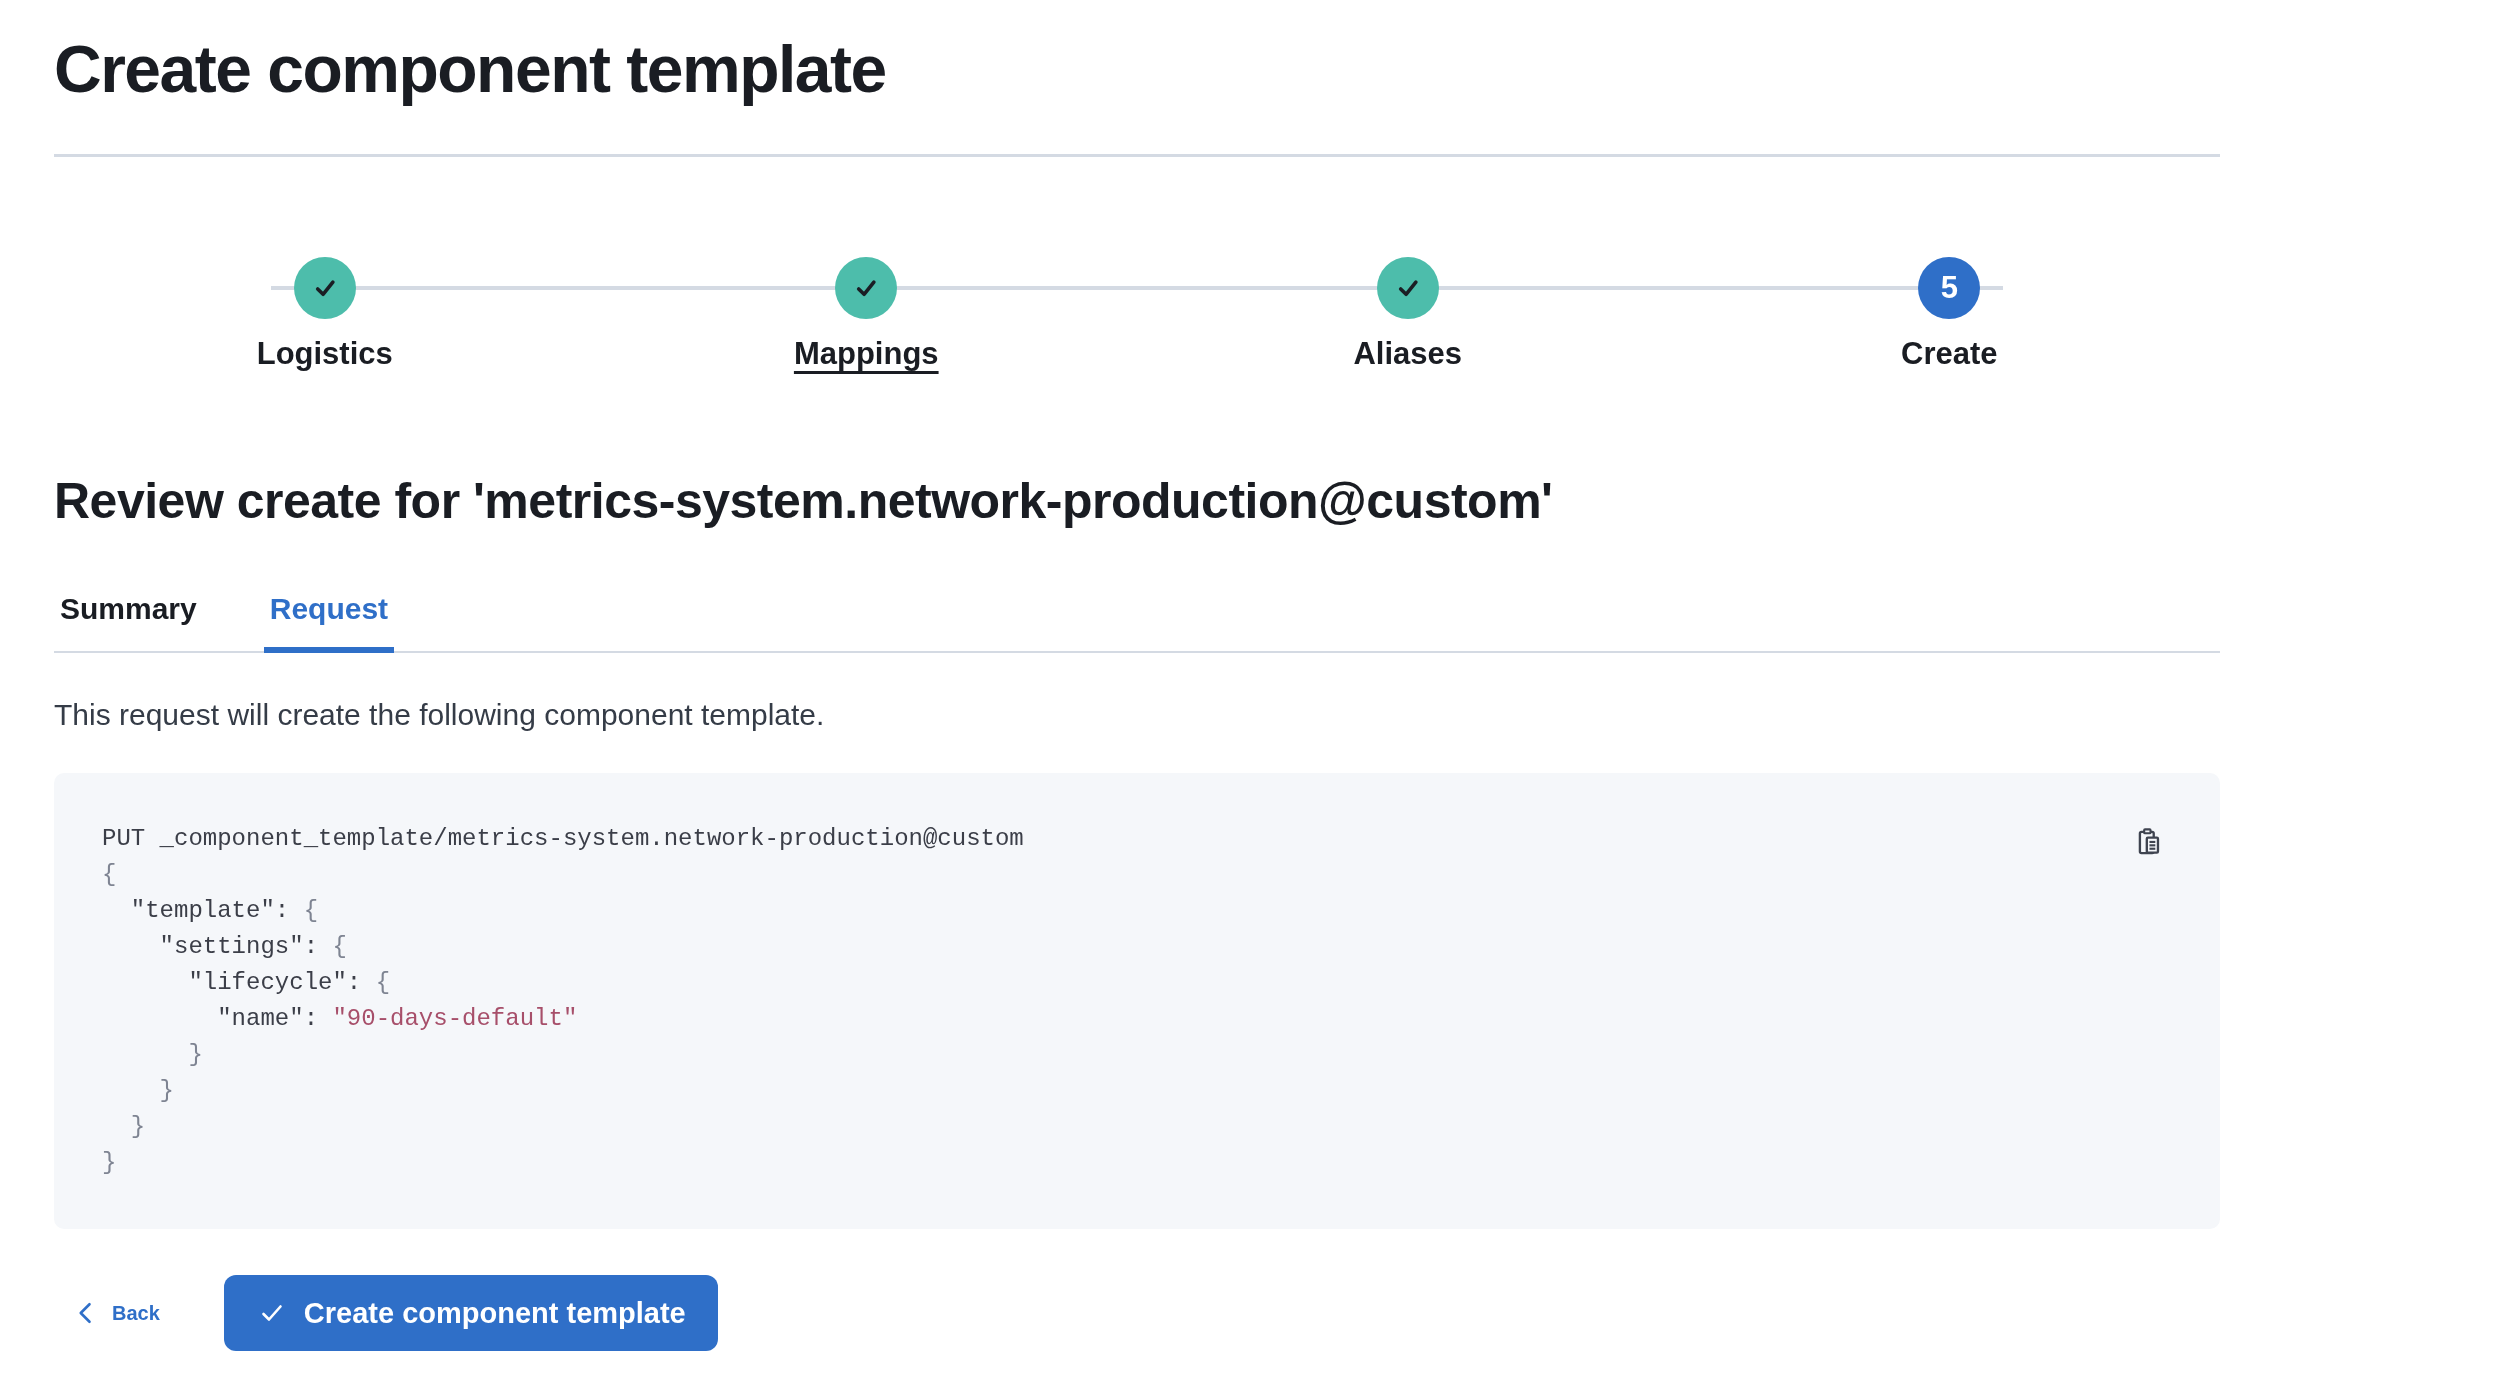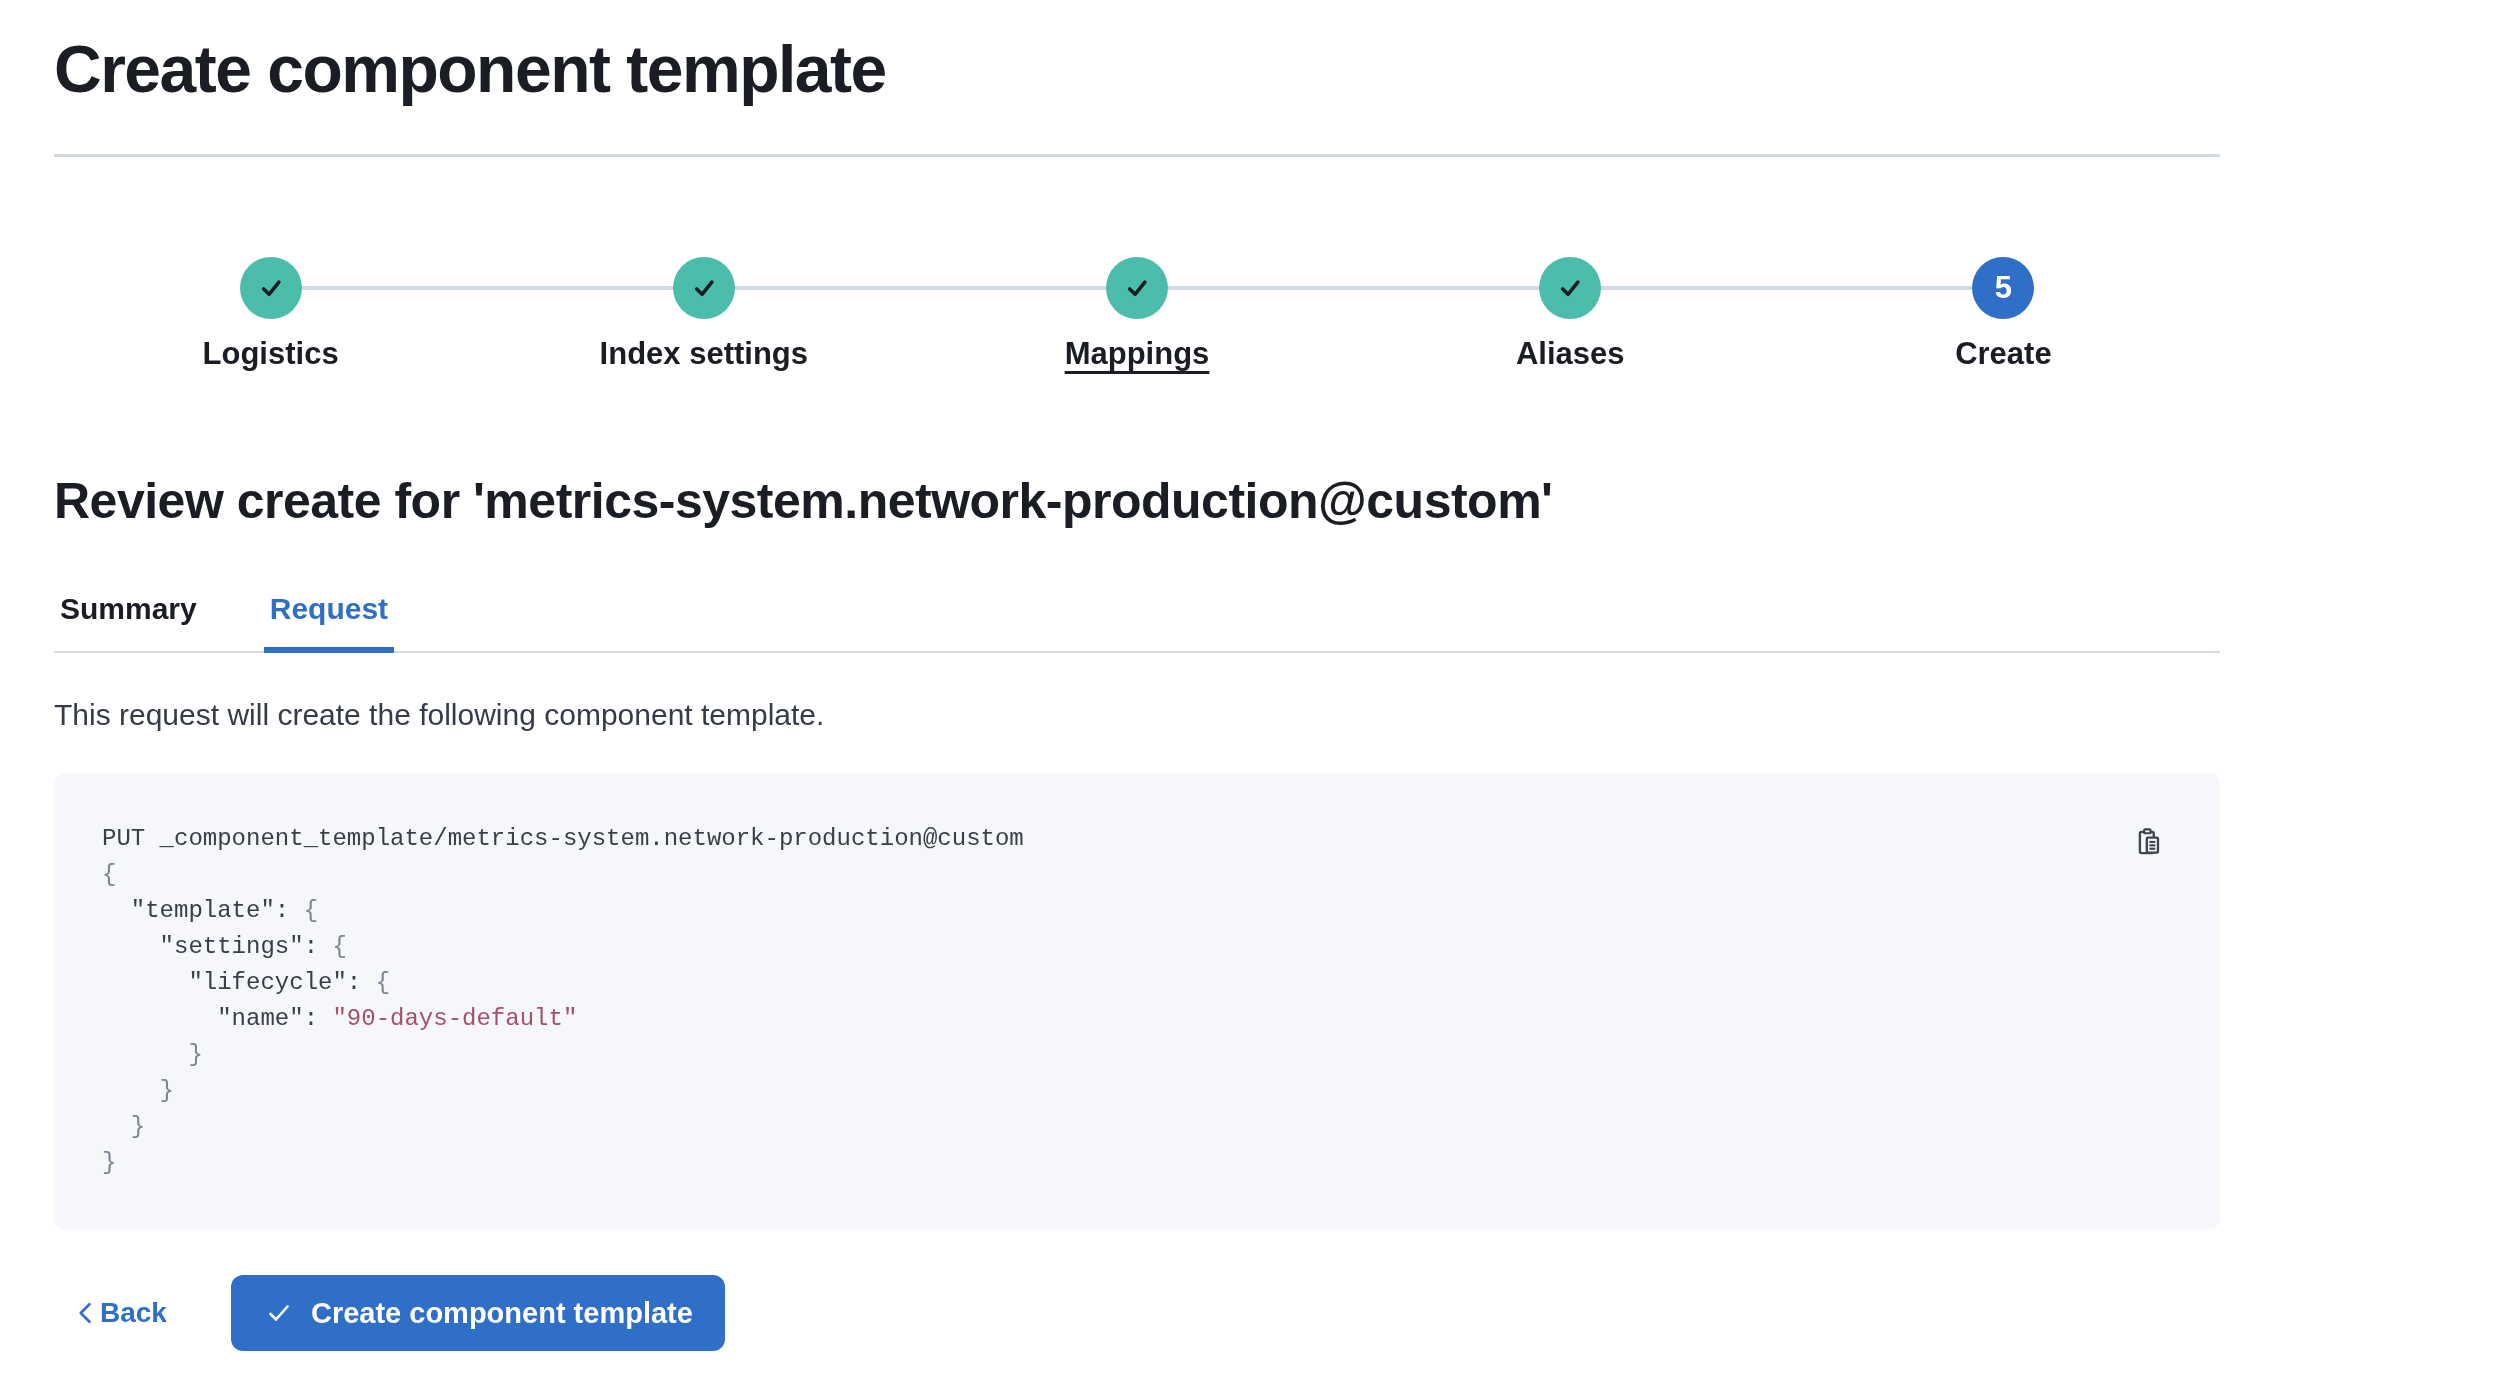--- a/index.html
+++ b/index.html
@@ -48,21 +48,21 @@
   .code{font-family:Liberation Mono, monospace;font-size:24px;line-height:36px;white-space:pre;color:var(--code-k);}
   .cl{height:36px;}
   .c-k{color:var(--code-k);}
   .c-p{color:var(--code-p);}
   .c-s{color:var(--code-s);}
   .copy-btn{position:absolute;top:50px;right:50px;background:none;border:none;cursor:pointer;width:40px;height:40px;display:flex;align-items:center;justify-content:center;}
   .copy-btn svg{width:34px;height:34px;}
 
   
   .footer{margin-top:46px;display:flex;align-items:center;}
-  .back-link{display:flex;align-items:center;margin-left:18px;color:var(--primary);font-size:28px;font-weight:600;cursor:pointer;text-decoration:none;}
+  .back-link{display:flex;align-items:center;gap:12px;margin-left:18px;color:var(--primary);font-size:20px;font-weight:600;cursor:pointer;text-decoration:none;}
   .back-link svg{width:28px;height:28px;}
   .submit-btn{margin-left:64px;display:flex;align-items:center;gap:16px;height:76px;padding:0 32px;background:var(--primary);border:none;border-radius:12px;color:#ffffff;font-family:inherit;font-size:29px;font-weight:600;cursor:pointer;}
   .submit-btn svg{width:32px;height:32px;}
 </style>
 </head>
 <body>
 
 <div class="page">
   <div class="container">
 
@@ -72,28 +72,20 @@
     <div class="steps">
       <div class="steps-line"></div>
 
     <div class="step">
           <div class="step-circle complete">
             <svg viewBox="0 0 32 32" fill="none">
               <path d="M9.5 16.8 L14.3 21.6 L23 10.8" stroke="#1b1e24" stroke-width="3.2" stroke-linecap="round" stroke-linejoin="round"></path>
             </svg>
           </div>
           <div class="step-label">Logistics</div>
-        </div>
-        <div class="step">
-          <div class="step-circle complete">
-            <svg viewBox="0 0 32 32" fill="none">
-              <path d="M9.5 16.8 L14.3 21.6 L23 10.8" stroke="#1b1e24" stroke-width="3.2" stroke-linecap="round" stroke-linejoin="round"></path>
-            </svg>
-          </div>
-          <div class="step-label">Index settings</div>
         </div>
         <div class="step">
           <div class="step-circle complete">
             <svg viewBox="0 0 32 32" fill="none">
               <path d="M9.5 16.8 L14.3 21.6 L23 10.8" stroke="#1b1e24" stroke-width="3.2" stroke-linecap="round" stroke-linejoin="round"></path>
             </svg>
           </div>
           <div class="step-label underlined">Mappings</div>
         </div>
         <div class="step">

